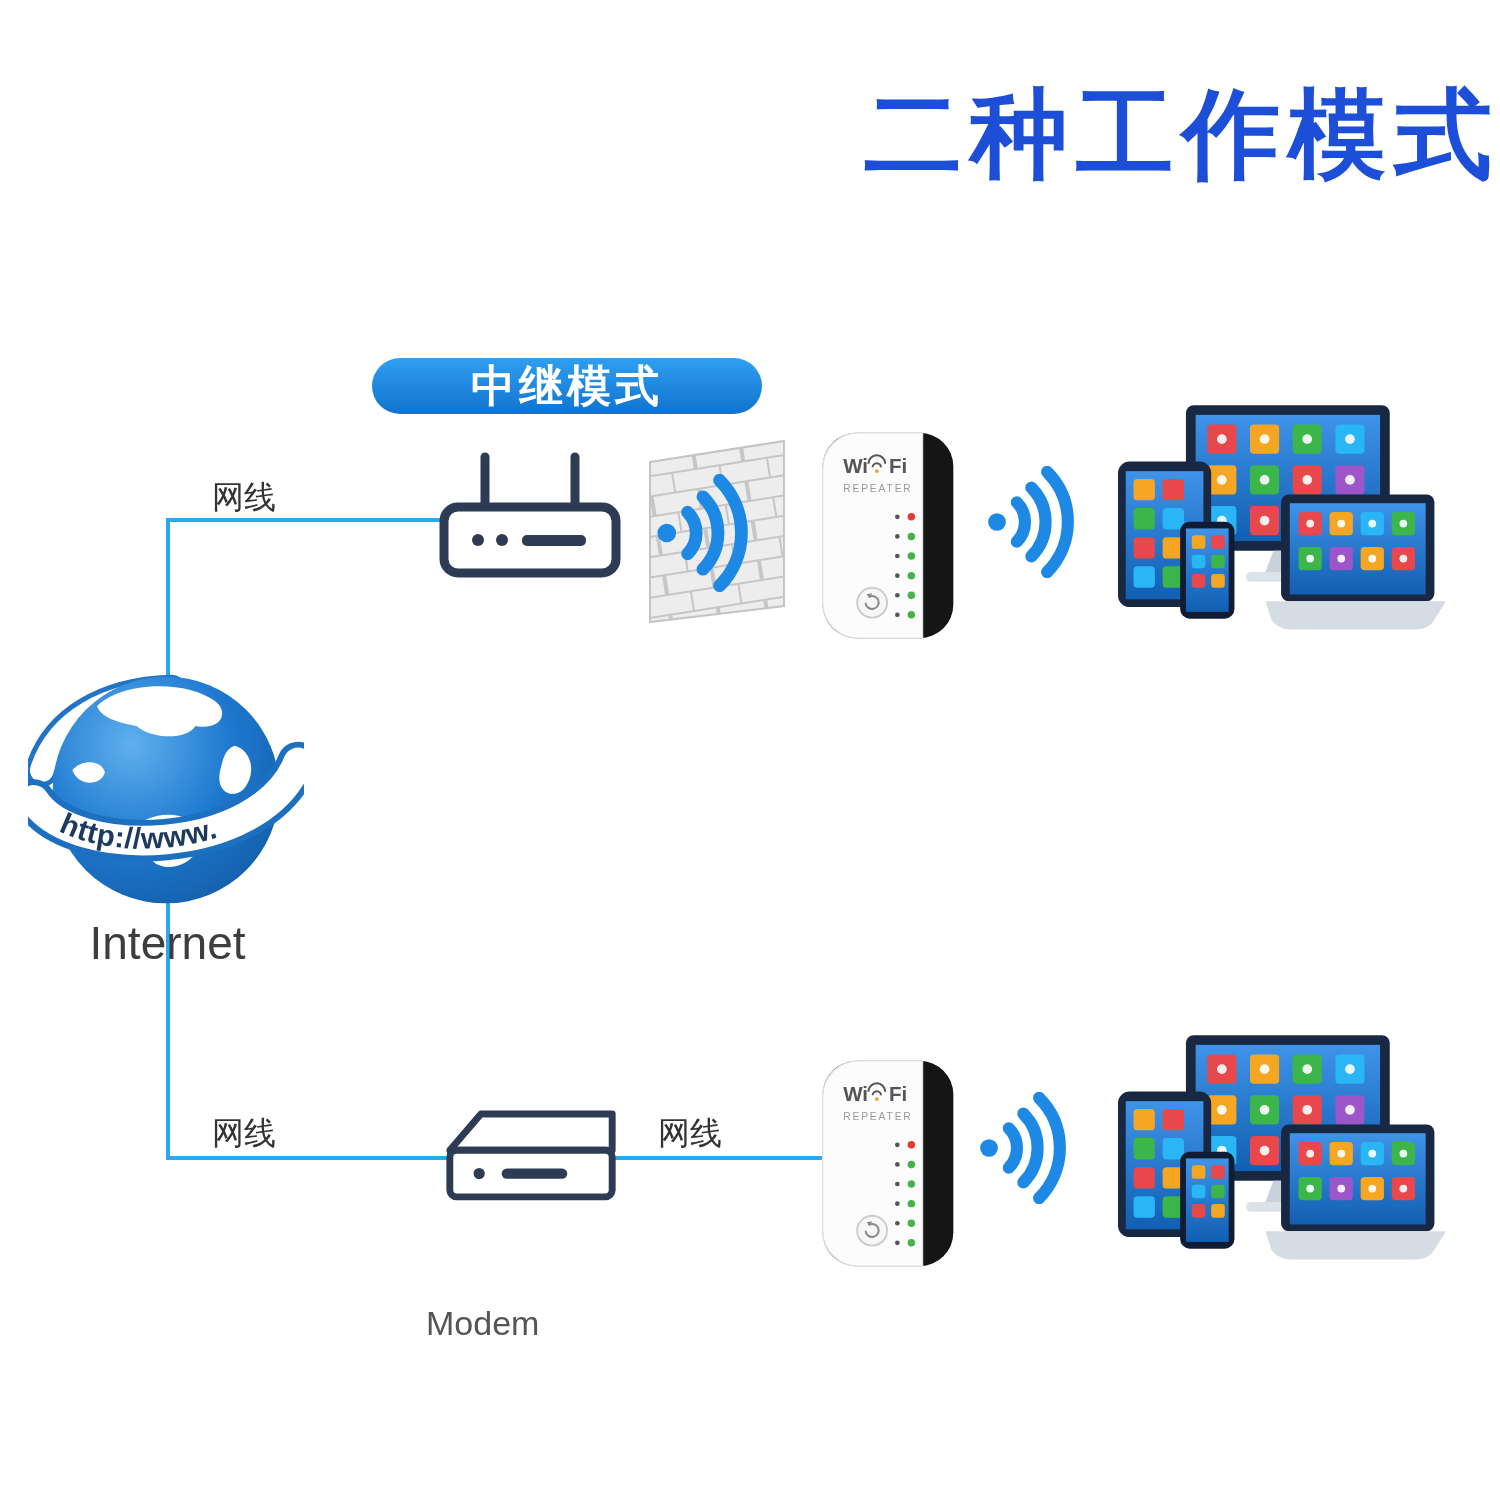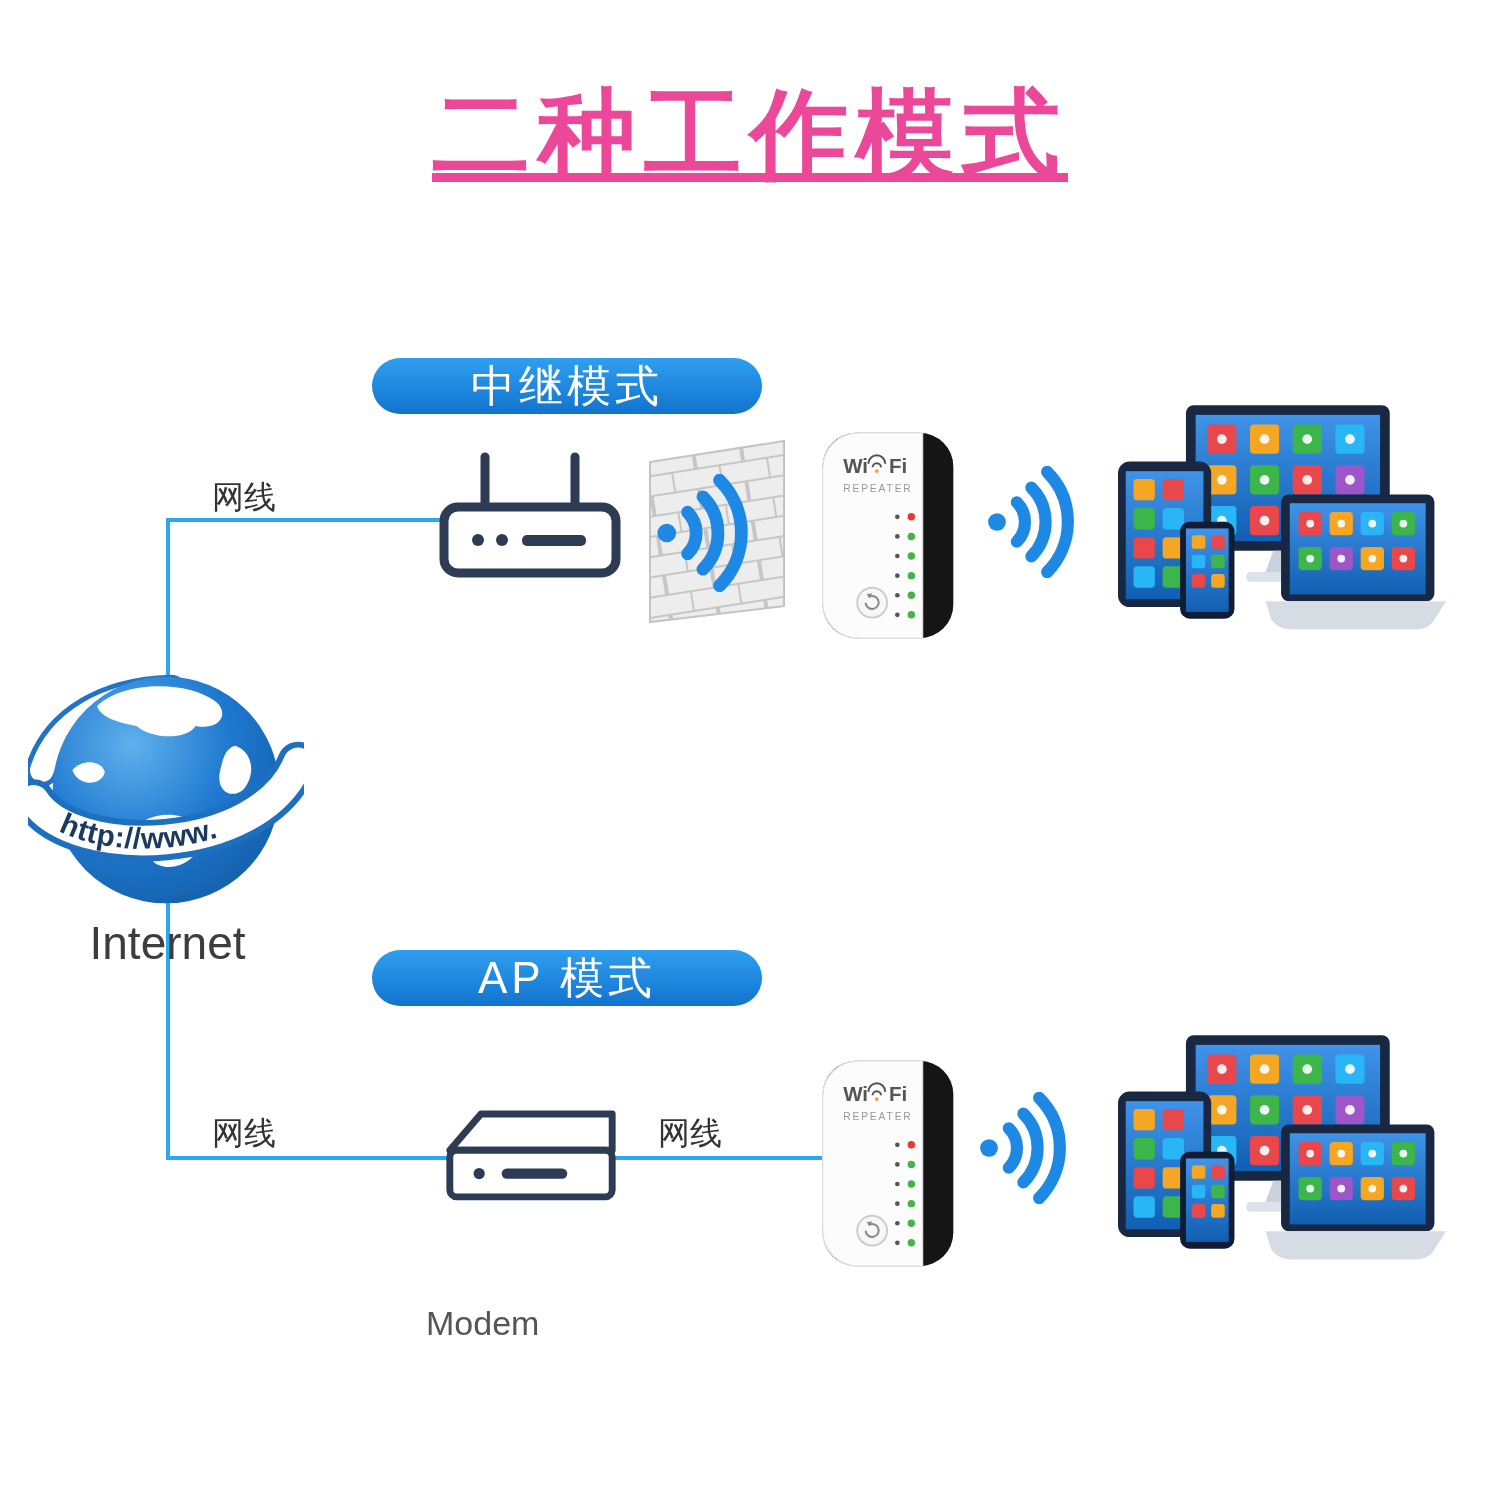--- a/index.html
+++ b/index.html
@@ -1,23 +1,23 @@
 <!DOCTYPE html>
 <html><head>
 <meta charset="utf-8">
 <style>
   html,body{margin:0;padding:0;background:#fff;}
   .canvas{position:relative;width:1500px;height:1500px;background:#ffffff;overflow:hidden;
           font-family:"Liberation Sans", sans-serif;}
   .abs{position:absolute;}
-  .title{position:absolute;top:70px;left:0;width:100%;text-align:center;
-         font-size:98px;font-weight:900;color:#ec4899;letter-spacing:8px;text-decoration:underline;}
+  .title{position:absolute;top:70px;left:0;width:100%;text-align:right;
+         font-size:98px;font-weight:900;color:#1d4ed8;letter-spacing:8px;}
   .pill{position:absolute;width:390px;height:56px;border-radius:28px;
         background:linear-gradient(180deg,#2f9ff0,#1173ce);
-        color:#ffffff;font-size:44px;font-weight:400;letter-spacing:4px;
+        color:#ffffff;font-size:44px;font-weight:700;letter-spacing:4px;
         display:flex;align-items:center;justify-content:center;}
   .cable{position:absolute;font-size:32px;font-weight:400;color:#333333;}
   .internet-label{position:absolute;left:50px;top:916px;width:235px;text-align:center;
         font-size:46px;font-weight:400;color:#3d3d3d;}
   .modem-label{position:absolute;left:426px;top:1304px;width:200px;
         font-size:34px;font-weight:400;color:#555555;}
 </style>
 </head>
 <body>
 
@@ -204,23 +204,20 @@
   <svg class="abs" style="left:0;top:0" width="1500" height="1500">
     <path d="M444,520 H168 V1158 H452" fill="none" stroke="#2aa8f0" stroke-width="4"></path>
     <path d="M612,1158 H824" fill="none" stroke="#2aa8f0" stroke-width="4"></path>
   </svg>
 
   <div class="title">二种工作模式</div>
 
   <div class="pill" style="left:372px;top:358px">
     <span>中继模式</span>
   </div>
-  <div class="pill" style="left:372px;top:950px">
-    <span>AP 模式</span>
-  </div>
 
   <div class="cable" style="left:212px;top:476px">网线</div>
   <div class="cable" style="left:212px;top:1112px">网线</div>
   <div class="cable" style="left:658px;top:1112px">网线</div>
 
   <svg class="abs" style="left:28px;top:652px" width="276" height="276">
       <use href="#globeSym"></use>
     </svg>
   <div class="internet-label">Internet</div>
 

